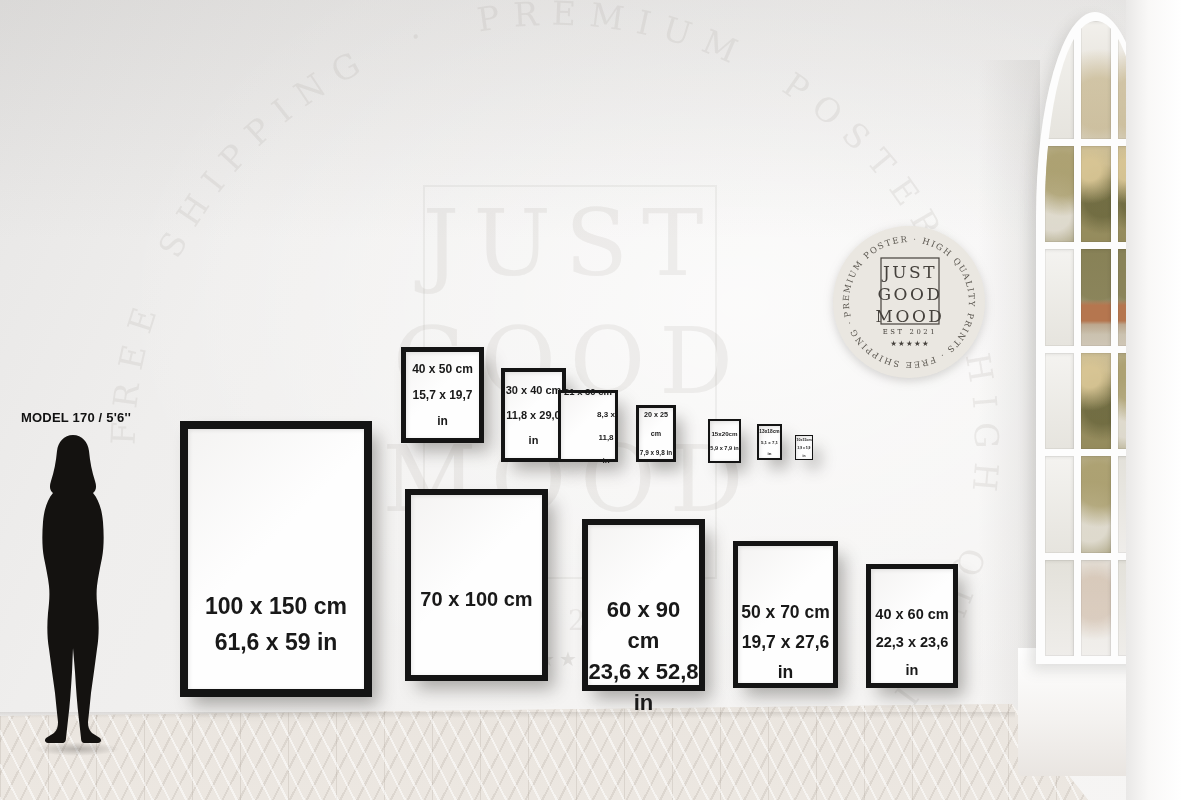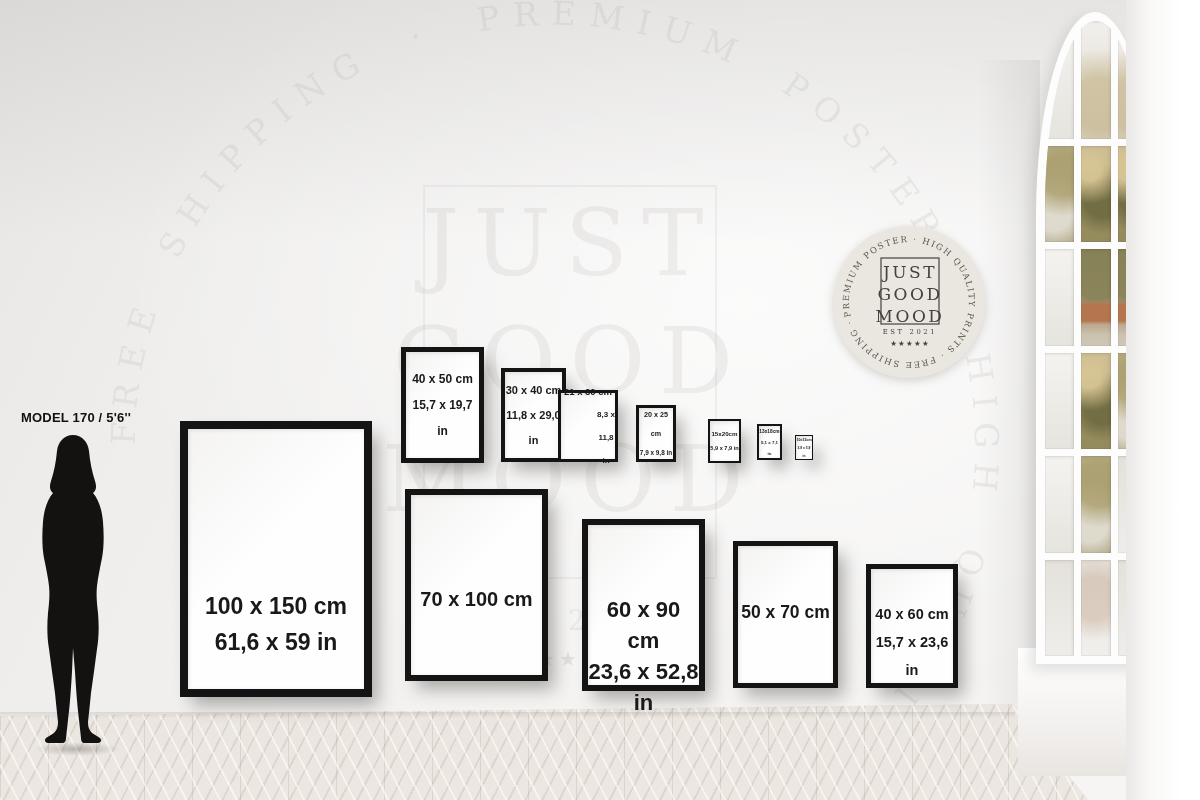--- a/index.html
+++ b/index.html
@@ -100,21 +100,21 @@
   .f1{left:180px;top:421px;width:192px;height:276px;border-width:8px;}
   .f1 .flabel{top:61%;font-size:23px;line-height:36px;}
   .f2{left:405px;top:489px;width:143px;height:192px;border-width:6px;}
   .f2 .flabel{top:49%;font-size:20px;line-height:32px;}
   .f3{left:582px;top:519px;width:123px;height:172px;border-width:6px;}
   .f3 .flabel{top:43%;font-size:22px;line-height:31px;}
   .f4{left:733px;top:541px;width:105px;height:147px;border-width:5px;}
   .f4 .flabel{top:37%;font-size:17.5px;line-height:30px;}
   .f5{left:866px;top:564px;width:92px;height:124px;border-width:5px;padding-left:23px;}
   .f5 .flabel{top:27%;font-size:14.5px;line-height:28px;}
-  .f6{left:401px;top:347px;width:83px;height:116px;border-width:5px;}
+  .f6{left:401px;top:347px;width:83px;height:96px;border-width:5px;}
   .f6 .flabel{font-size:12px;line-height:26px;}
   .f7{left:501px;top:368px;width:65px;height:94px;border-width:4px;}
   .f7 .flabel{font-size:11px;line-height:25px;}
   .f8{left:558px;top:390px;width:60px;height:72px;border-width:3px;}
   .f8 .flabel{font-size:9.5px;line-height:23px;}
   .f8 .l2{font-size:8px;margin-left:36px;}
   .f9{left:636px;top:405px;width:40px;height:57px;border-width:3px;}
   .f9 .flabel{font-size:7.2px;line-height:19px;}
   .f9 .l2{font-size:6.4px;}
   .f10{left:708px;top:419px;width:33px;height:44px;border-width:2px;}
@@ -222,26 +222,27 @@
   </div>
   <div class="frm f3">
     <div class="flabel">
         <div class="l1">60 x 90 cm</div>
     <div class="l2">23,6 x 52,8 in</div>
       </div>
   </div>
   <div class="frm f4">
     <div class="flabel">
         <div class="l1">50 x 70 cm</div>
+    <div class="l2">19,7 x 27,6 in</div>
       </div>
   </div>
   <div class="frm f5">
     <div class="flabel">
         <div class="l1">40 x 60 cm</div>
-    <div class="l2">15,7 x 23,6 in</div>
+    <div class="l2">22,3 x 23,6 in</div>
       </div>
   </div>
 
   <div class="frm small f6">
     <div class="flabel">
         <div class="l1">40 x 50 cm</div>
     <div class="l2">15,7 x 19,7 in</div>
       </div>
   </div>
   <div class="frm small f7">

